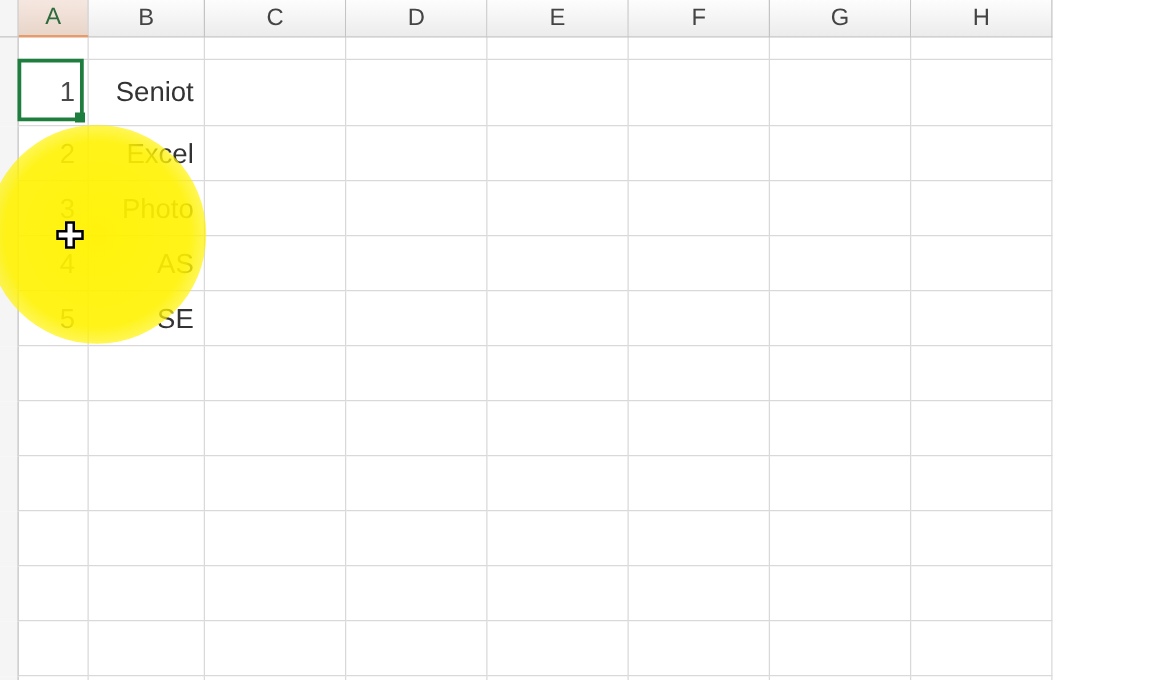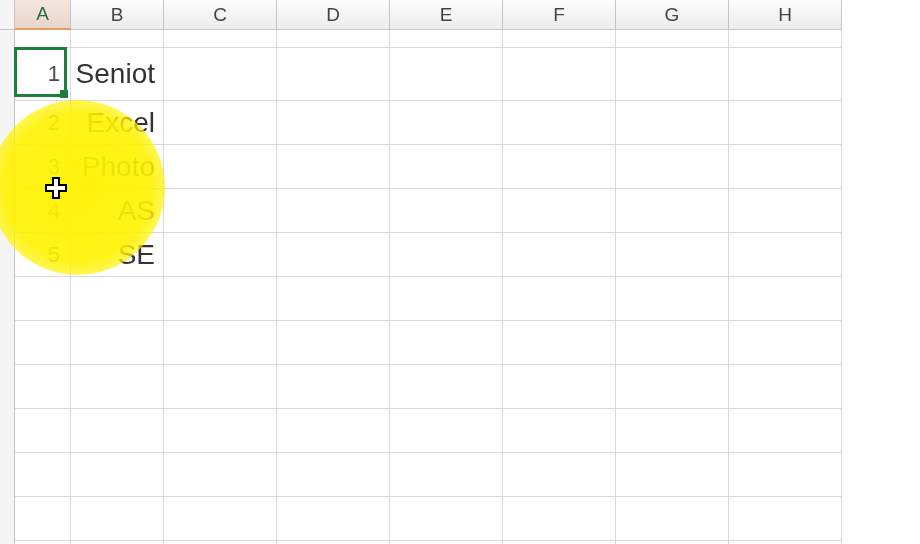--- a/index.html
+++ b/index.html
@@ -117,21 +117,21 @@
     z-index: 5;
     width: 24px;
     height: 24px;
     pointer-events: none;
   }
   .cursor-plus svg { display:block; }
 
   
   .val {
     color: #333;
-    font-size: 28px;
+    font-size: 22px;
   }
   .num {
     color: #4a4a4a;
     font-size: 22px;
   }
 </style>
 </head>
 <body>
 
 <div class="grid">

